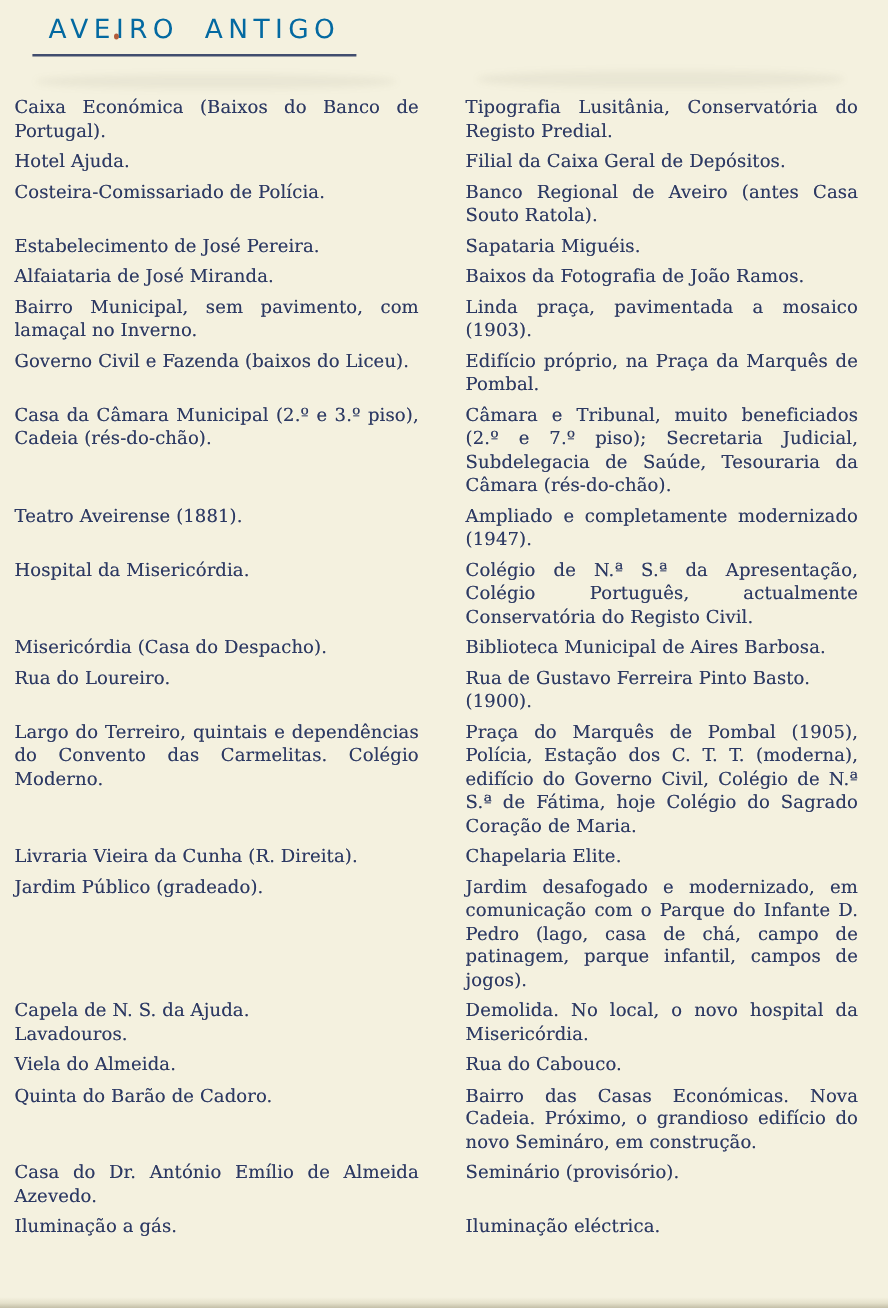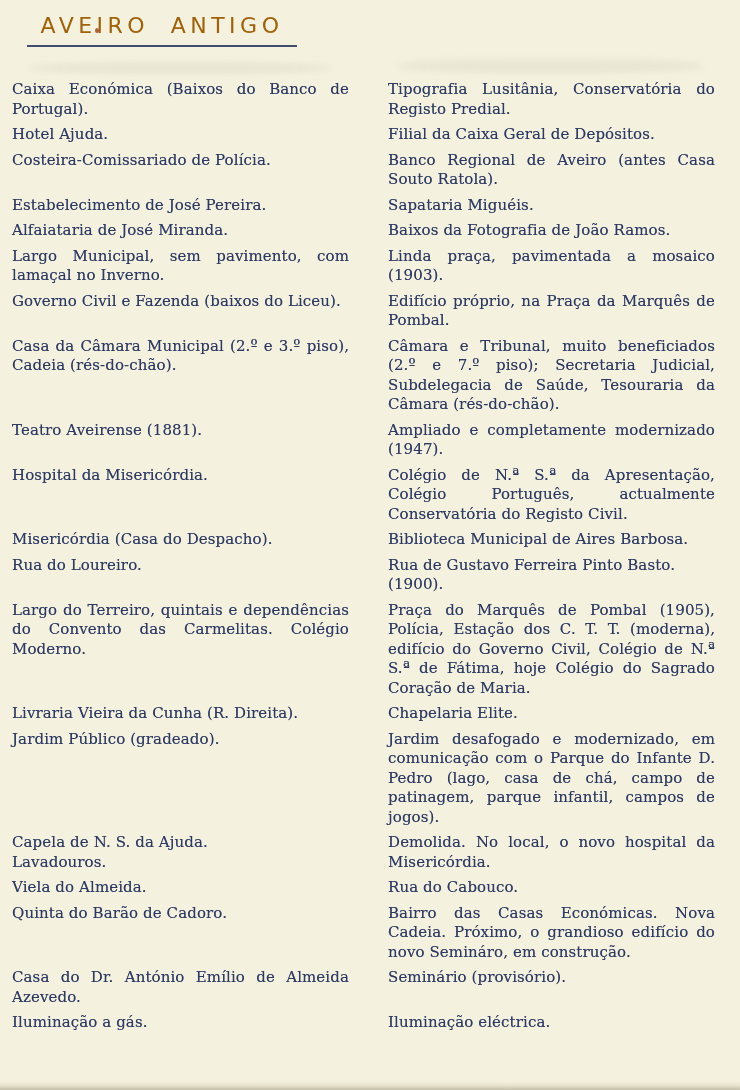--- a/index.html
+++ b/index.html
@@ -25,21 +25,21 @@
   }
   .hwrap.left  { left: 12px;  width: 300px; }
   .hwrap.right { left: 404px; width: 308px; }
   .col-header {
     display: inline-block;
     font-family: "DejaVu Sans", sans-serif;
     font-size: 22px;
     font-weight: 400;
     letter-spacing: 4.5px;
     word-spacing: 10px;
-    color: #a16207;
+    color: #0369a1;
     padding: 0 14px 7px 14px;
     border-bottom: 2px solid rgba(39, 53, 94, 0.88);
     white-space: nowrap;
   }
   
   .rows {
     position: absolute;
     top: 80px;
     left: 12px;
     display: grid;
@@ -103,21 +103,21 @@
   <div class="speck"></div>
   <div class="smudge s1"></div>
   <div class="smudge s2"></div>
 
   <div class="rows">
       <div class="row"><div class="cell">Caixa Económica (Baixos do Banco de Portugal).</div><div class="cell">Tipografia Lusitânia, Conservatória do Registo Predial.</div></div>
       <div class="row"><div class="cell">Hotel Ajuda.</div><div class="cell">Filial da Caixa Geral de Depósitos.</div></div>
       <div class="row"><div class="cell">Costeira-Comissariado de Polícia.</div><div class="cell">Banco Regional de Aveiro (antes Casa Souto Ratola).</div></div>
       <div class="row"><div class="cell">Estabelecimento de José Pereira.</div><div class="cell">Sapataria Miguéis.</div></div>
       <div class="row"><div class="cell">Alfaiataria de José Miranda.</div><div class="cell">Baixos da Fotografia de João Ramos.</div></div>
-      <div class="row"><div class="cell">Largo Municipal, sem pavimento, com lamaçal no Inverno.</div><div class="cell">Linda praça, pavimentada a mosaico (1903).</div></div>
+      <div class="row"><div class="cell">Bairro Municipal, sem pavimento, com lamaçal no Inverno.</div><div class="cell">Linda praça, pavimentada a mosaico (1903).</div></div>
       <div class="row"><div class="cell">Governo Civil e Fazenda (baixos do Liceu).</div><div class="cell">Edifício próprio, na Praça da Marquês de Pombal.</div></div>
       <div class="row"><div class="cell">Casa da Câmara Municipal (2.º e 3.º piso), Cadeia (rés-do-chão).</div><div class="cell">Câmara e Tribunal, muito beneficiados (2.º e 7.º piso);  Secretaria Judicial, Subdelegacia de Saúde, Tesouraria da Câmara (rés-do-chão).</div></div>
       <div class="row"><div class="cell">Teatro Aveirense (1881).</div><div class="cell">Ampliado e completamente modernizado (1947).</div></div>
       <div class="row"><div class="cell">Hospital da Misericórdia.</div><div class="cell">Colégio de N.ª S.ª da Apresentação, Colégio Português, actualmente Conservatória do Registo Civil.</div></div>
       <div class="row"><div class="cell">Misericórdia (Casa do Despacho).</div><div class="cell">Biblioteca Municipal de Aires Barbosa.</div></div>
       <div class="row"><div class="cell">Rua do Loureiro.</div><div class="cell">Rua de Gustavo Ferreira Pinto Basto.
 (1900).</div></div>
       <div class="row"><div class="cell">Largo do Terreiro, quintais e dependências do Convento das Carmelitas. Colégio Moderno.</div><div class="cell">Praça do Marquês de Pombal (1905), Polícia, Estação dos C. T. T. (moderna), edifício do Governo Civil, Colégio de N.ª S.ª de Fátima, hoje Colégio do Sagrado Coração de Maria.</div></div>
       <div class="row"><div class="cell">Livraria Vieira da Cunha (R. Direita).</div><div class="cell">Chapelaria Elite.</div></div>
       <div class="row"><div class="cell">Jardim Público (gradeado).</div><div class="cell">Jardim desafogado e modernizado, em comunicação com o Parque do Infante D. Pedro (lago, casa de chá, campo de patinagem, parque infantil, campos de jogos).</div></div>

